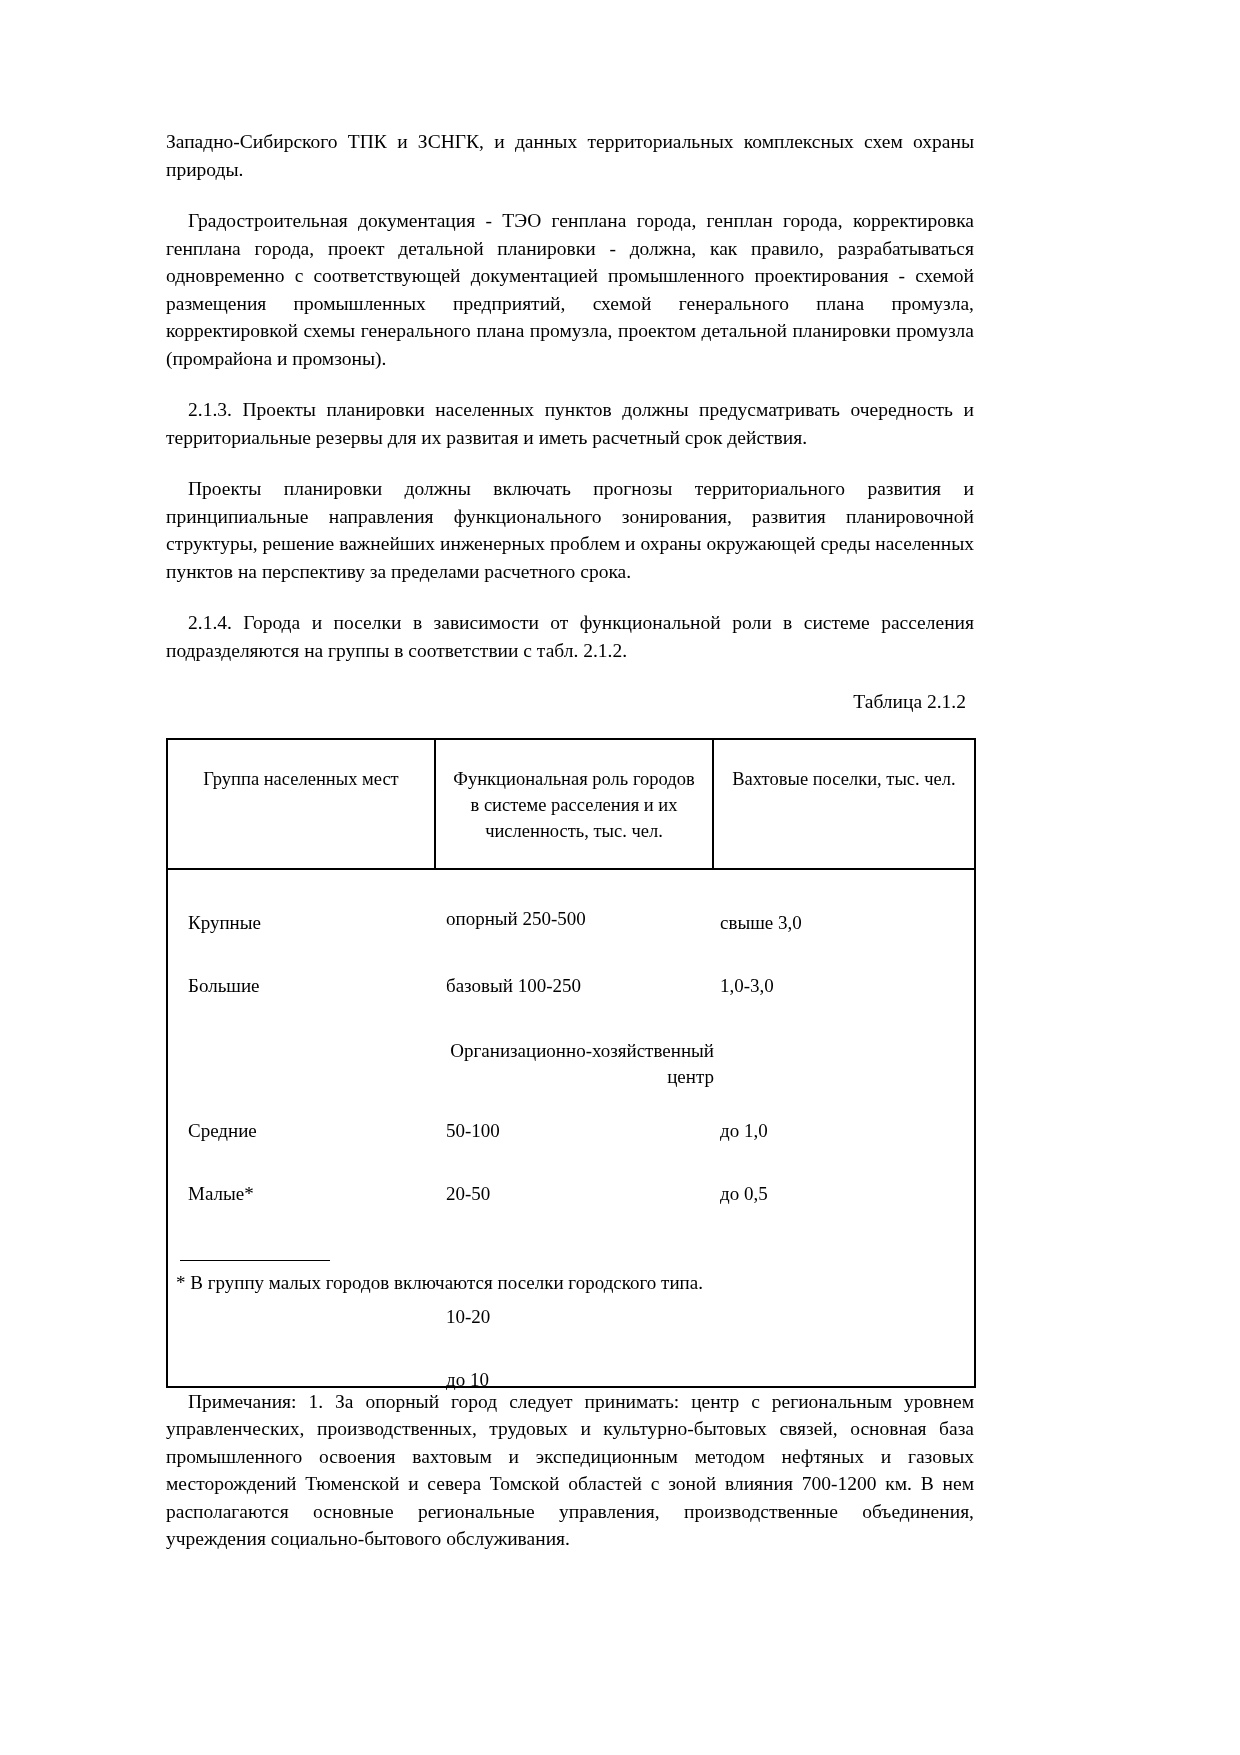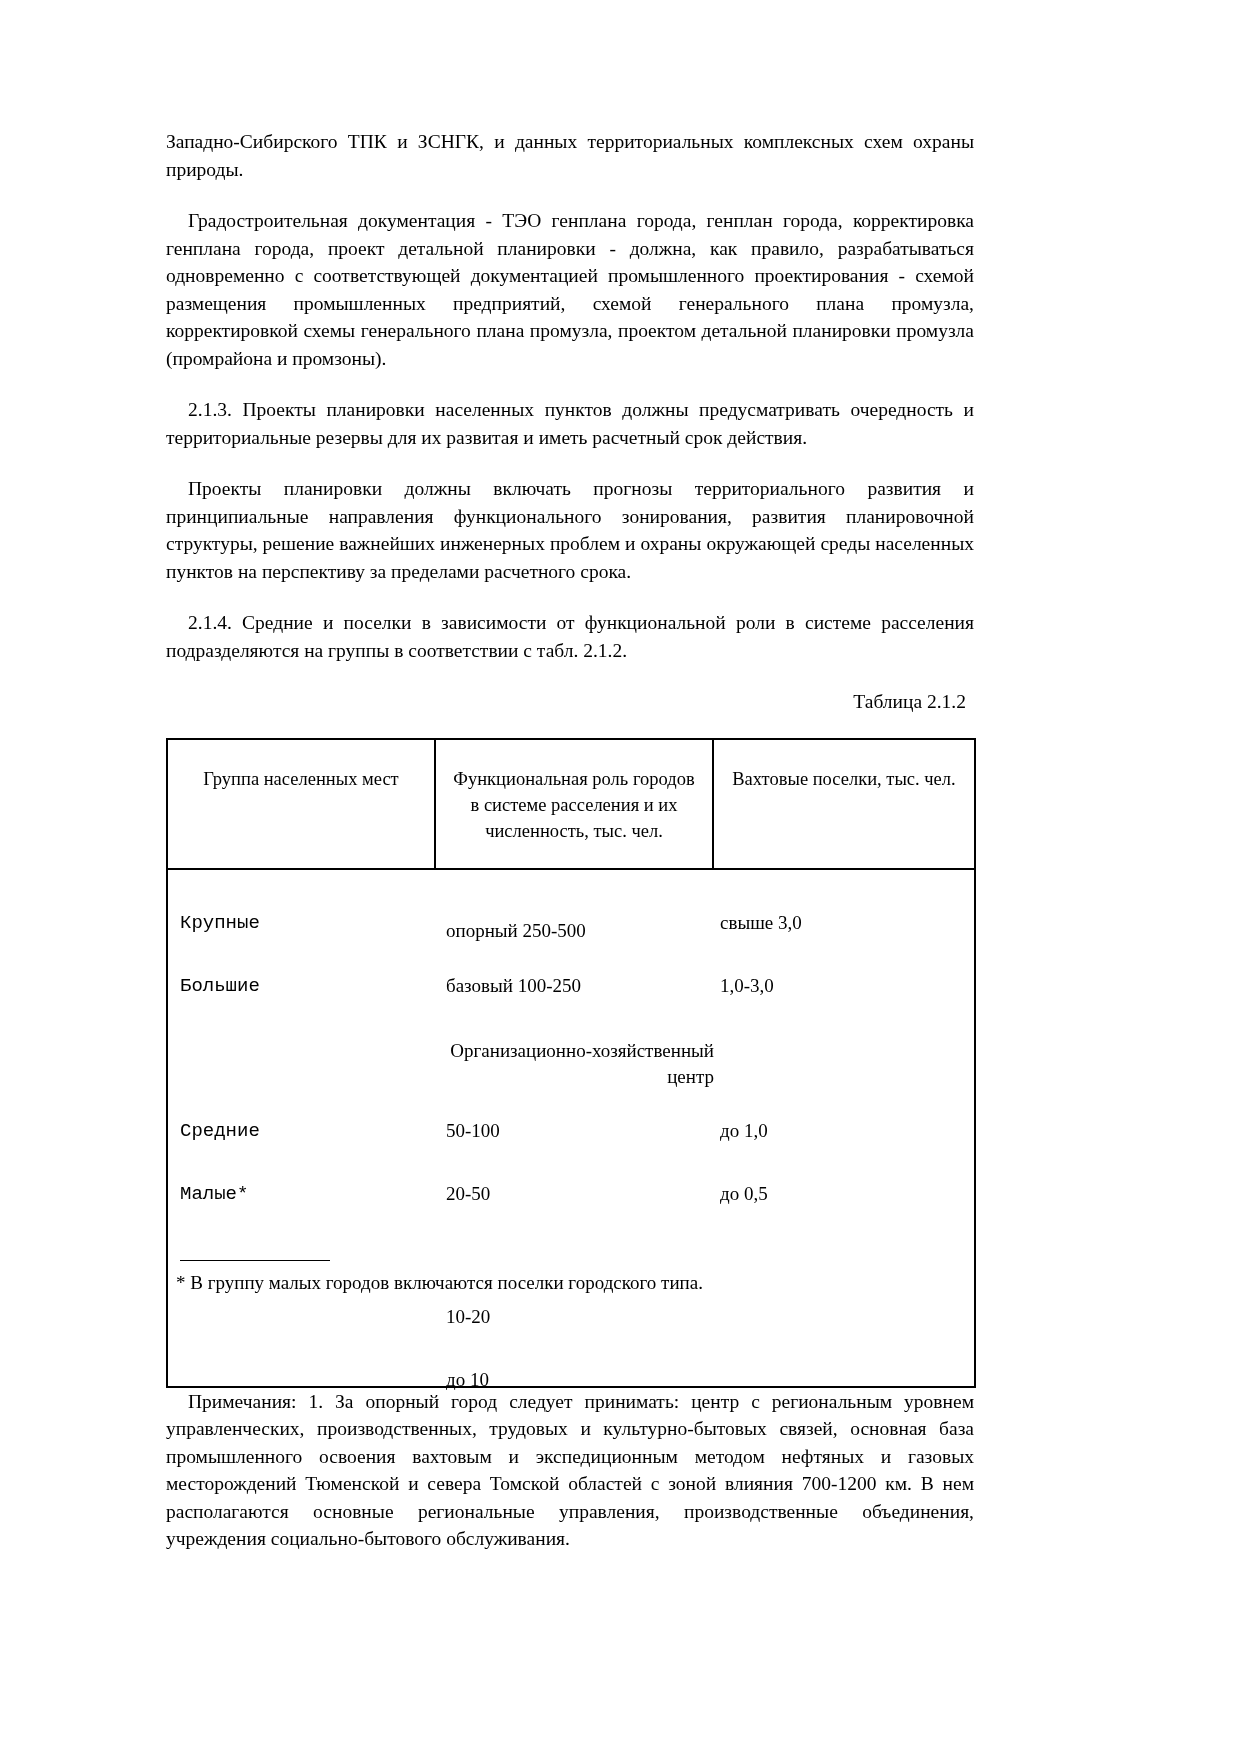--- a/index.html
+++ b/index.html
@@ -89,21 +89,21 @@
 
   .bodywrap {
     position: relative;
     height: 516px;
   }
   .cellbox {
     position: absolute;
     font-size: 19px;
     line-height: 26px;
   }
-  .col-a { left: 12px;  text-align: left; font-family: Liberation Mono, monospace; }
+  .col-a { left: 20px;  text-align: left; }
   .col-b { left: 278px; text-align: left; }
   .col-b-center { left: 268px; width: 278px; text-align: right; }
   .col-c { left: 552px; text-align: left; }
 
   .rule {
     position: absolute;
     left: 12px;
     top: 390px;
     width: 150px;
     border-top: 1.5px solid #000;
@@ -128,21 +128,21 @@
 
     <p class="para noindent">Западно-Сибирского ТПК и ЗСНГК, и данных территориальных комплексных схем охраны природы.</p>
 
     <p class="para">Градостроительная документация - ТЭО генплана города,  генплан города, корректировка генплана города, проект детальной планировки - должна, как правило, разрабатываться одновременно с соответствующей документацией промышленного проектирования - схемой размещения промышленных предприятий, схемой генерального плана промузла, корректировкой схемы генерального плана промузла, проектом детальной планировки промузла (промрайона и промзоны).</p>
 
     <p class="para">2.1.3. Проекты планировки населенных пунктов должны предусматривать очередность и территориальные резервы для их развитая и иметь расчетный срок действия.</p>
 
     <p class="para">Проекты планировки должны включать прогнозы территориального развития и принципиальные направления функционального зонирования, развития планировочной структуры, решение важнейших  инженерных проблем и охраны окружающей среды населенных пунктов на перспективу за пределами расчетного срока.</p>
 
 
-    <p class="para">2.1.4. Средние и поселки в зависимости от функциональной роли в системе расселения подразделяются на группы в соответствии с табл. 2.1.2.</p>
+    <p class="para">2.1.4. Города и поселки в зависимости от функциональной роли в системе расселения подразделяются на группы в соответствии с табл. 2.1.2.</p>
 
     <div class="tbl-caption">Таблица 2.1.2</div>
 
     <table class="grid">
       <colgroup>
         <col class="c1">
           <col class="c2">
           <col class="c3">
       </colgroup>
       <thead>
@@ -151,21 +151,21 @@
           <th>Функциональная роль городов в системе расселения и их численность, тыс. чел.</th>
           <th class="last">Вахтовые поселки, тыс. чел.</th>
         </tr>
       </thead>
       <tbody>
         <tr>
           <td colspan="3">
             <div class="bodywrap">
 
               <div class="cellbox col-a" style="top:40px">Крупные</div>
-              <div class="cellbox col-b" style="top:48px">опорный 250-500</div>
+              <div class="cellbox col-b" style="top:36px">опорный 250-500</div>
               <div class="cellbox col-c" style="top:40px">свыше 3,0</div>
 
               <div class="cellbox col-a" style="top:103px">Большие</div>
               <div class="cellbox col-b" style="top:103px">базовый 100-250</div>
               <div class="cellbox col-c" style="top:103px">1,0-3,0</div>
 
               <div class="cellbox col-b-center" style="top:168px">Организационно-хозяйственный центр</div>
 
               <div class="cellbox col-a" style="top:248px">Средние</div>
               <div class="cellbox col-b" style="top:248px">50-100</div>

